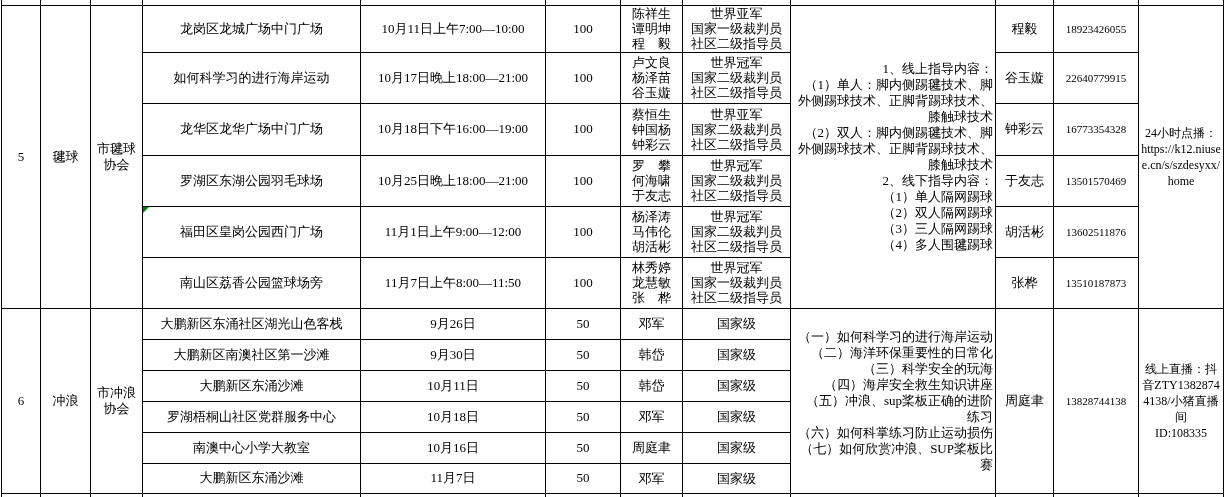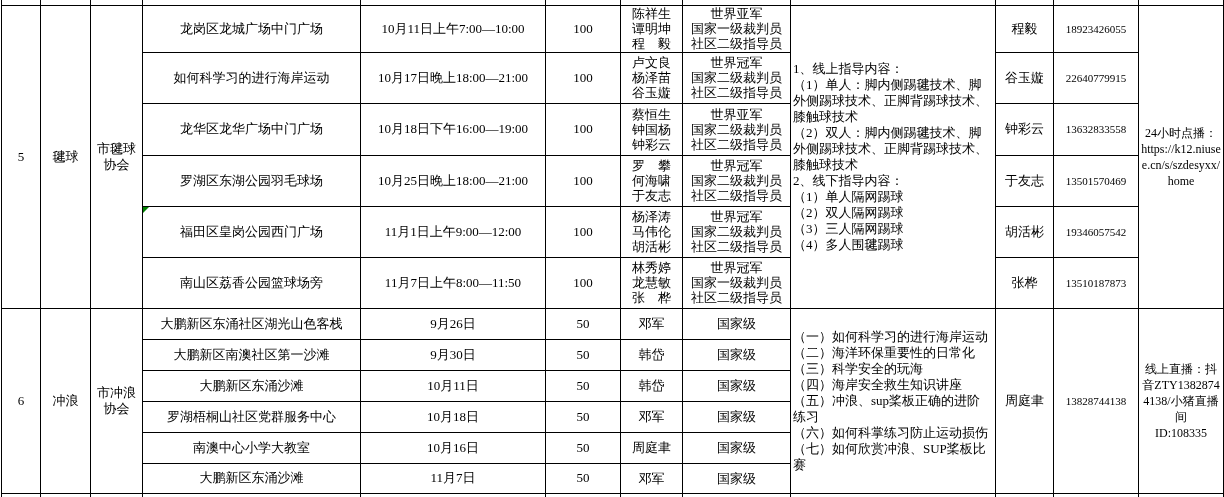--- a/index.html
+++ b/index.html
@@ -8,21 +8,21 @@
   #sheet{position:relative;width:1224px;height:497px;background:#fff;}
   table{border-collapse:collapse;table-layout:fixed;position:absolute;left:1px;top:0;}
   td{border:1px solid #000;text-align:center;vertical-align:middle;
      font-size:13px;line-height:16px;padding:0 2px;overflow:hidden;}
   tr.sliver.top td{border-top:none;}
   tr.sliver.bottom td{border-bottom:none;}
   tr.sliver td{padding:0;}
   .pre{white-space:pre-line;}
   .c-assoc{line-height:16px;padding:4px 4px;}
   .c-instr,.c-qual{line-height:15px;padding:0 1px;}
-  .c-content{text-align:left;line-height:16px;padding:4px 2px;}
+  .c-content{text-align:right;line-height:16px;padding:4px 2px;}
   .c-online{font-size:12px;line-height:16px;word-break:break-all;padding:16px 2px;}
   .c-phone{font-size:11px;letter-spacing:0;}
   .marker{position:absolute;left:143px;top:207px;width:0;height:0;
           border-top:6px solid #008000;border-right:6px solid transparent;}
 </style>
 </head>
 <body>
 
 <div id="sheet">
   <table id="schedule-table">
@@ -98,21 +98,21 @@
           <td class="c-loc">龙华区龙华广场中门广场</td>
           <td class="c-date">10月18日下午16:00—19:00</td>
           <td class="c-cap">100</td>
           <td class="c-instr pre">蔡恒生
 钟国杨
 钟彩云</td>
           <td class="c-qual pre">世界亚军
 国家二级裁判员
 社区二级指导员</td>
           <td class="c-contact">钟彩云</td>
-          <td class="c-phone">13632833558</td>
+          <td class="c-phone">16773354328</td>
         </tr>
         <tr style="height: 51px;">
           <td class="c-loc">罗湖区东湖公园羽毛球场</td>
           <td class="c-date">10月25日晚上18:00—21:00</td>
           <td class="c-cap">100</td>
           <td class="c-instr pre">罗　攀
 何海啸
 于友志</td>
           <td class="c-qual pre">世界冠军
 国家二级裁判员
@@ -124,21 +124,21 @@
           <td class="c-loc">福田区皇岗公园西门广场</td>
           <td class="c-date">11月1日上午9:00—12:00</td>
           <td class="c-cap">100</td>
           <td class="c-instr pre">杨泽涛
 马伟伦
 胡活彬</td>
           <td class="c-qual pre">世界冠军
 国家二级裁判员
 社区二级指导员</td>
           <td class="c-contact">胡活彬</td>
-          <td class="c-phone">19346057542</td>
+          <td class="c-phone">13602511876</td>
         </tr>
         <tr style="height: 51px;">
           <td class="c-loc">南山区荔香公园篮球场旁</td>
           <td class="c-date">11月7日上午8:00—11:50</td>
           <td class="c-cap">100</td>
           <td class="c-instr pre">林秀婷
 龙慧敏
 张　桦</td>
           <td class="c-qual pre">世界冠军
 国家一级裁判员

